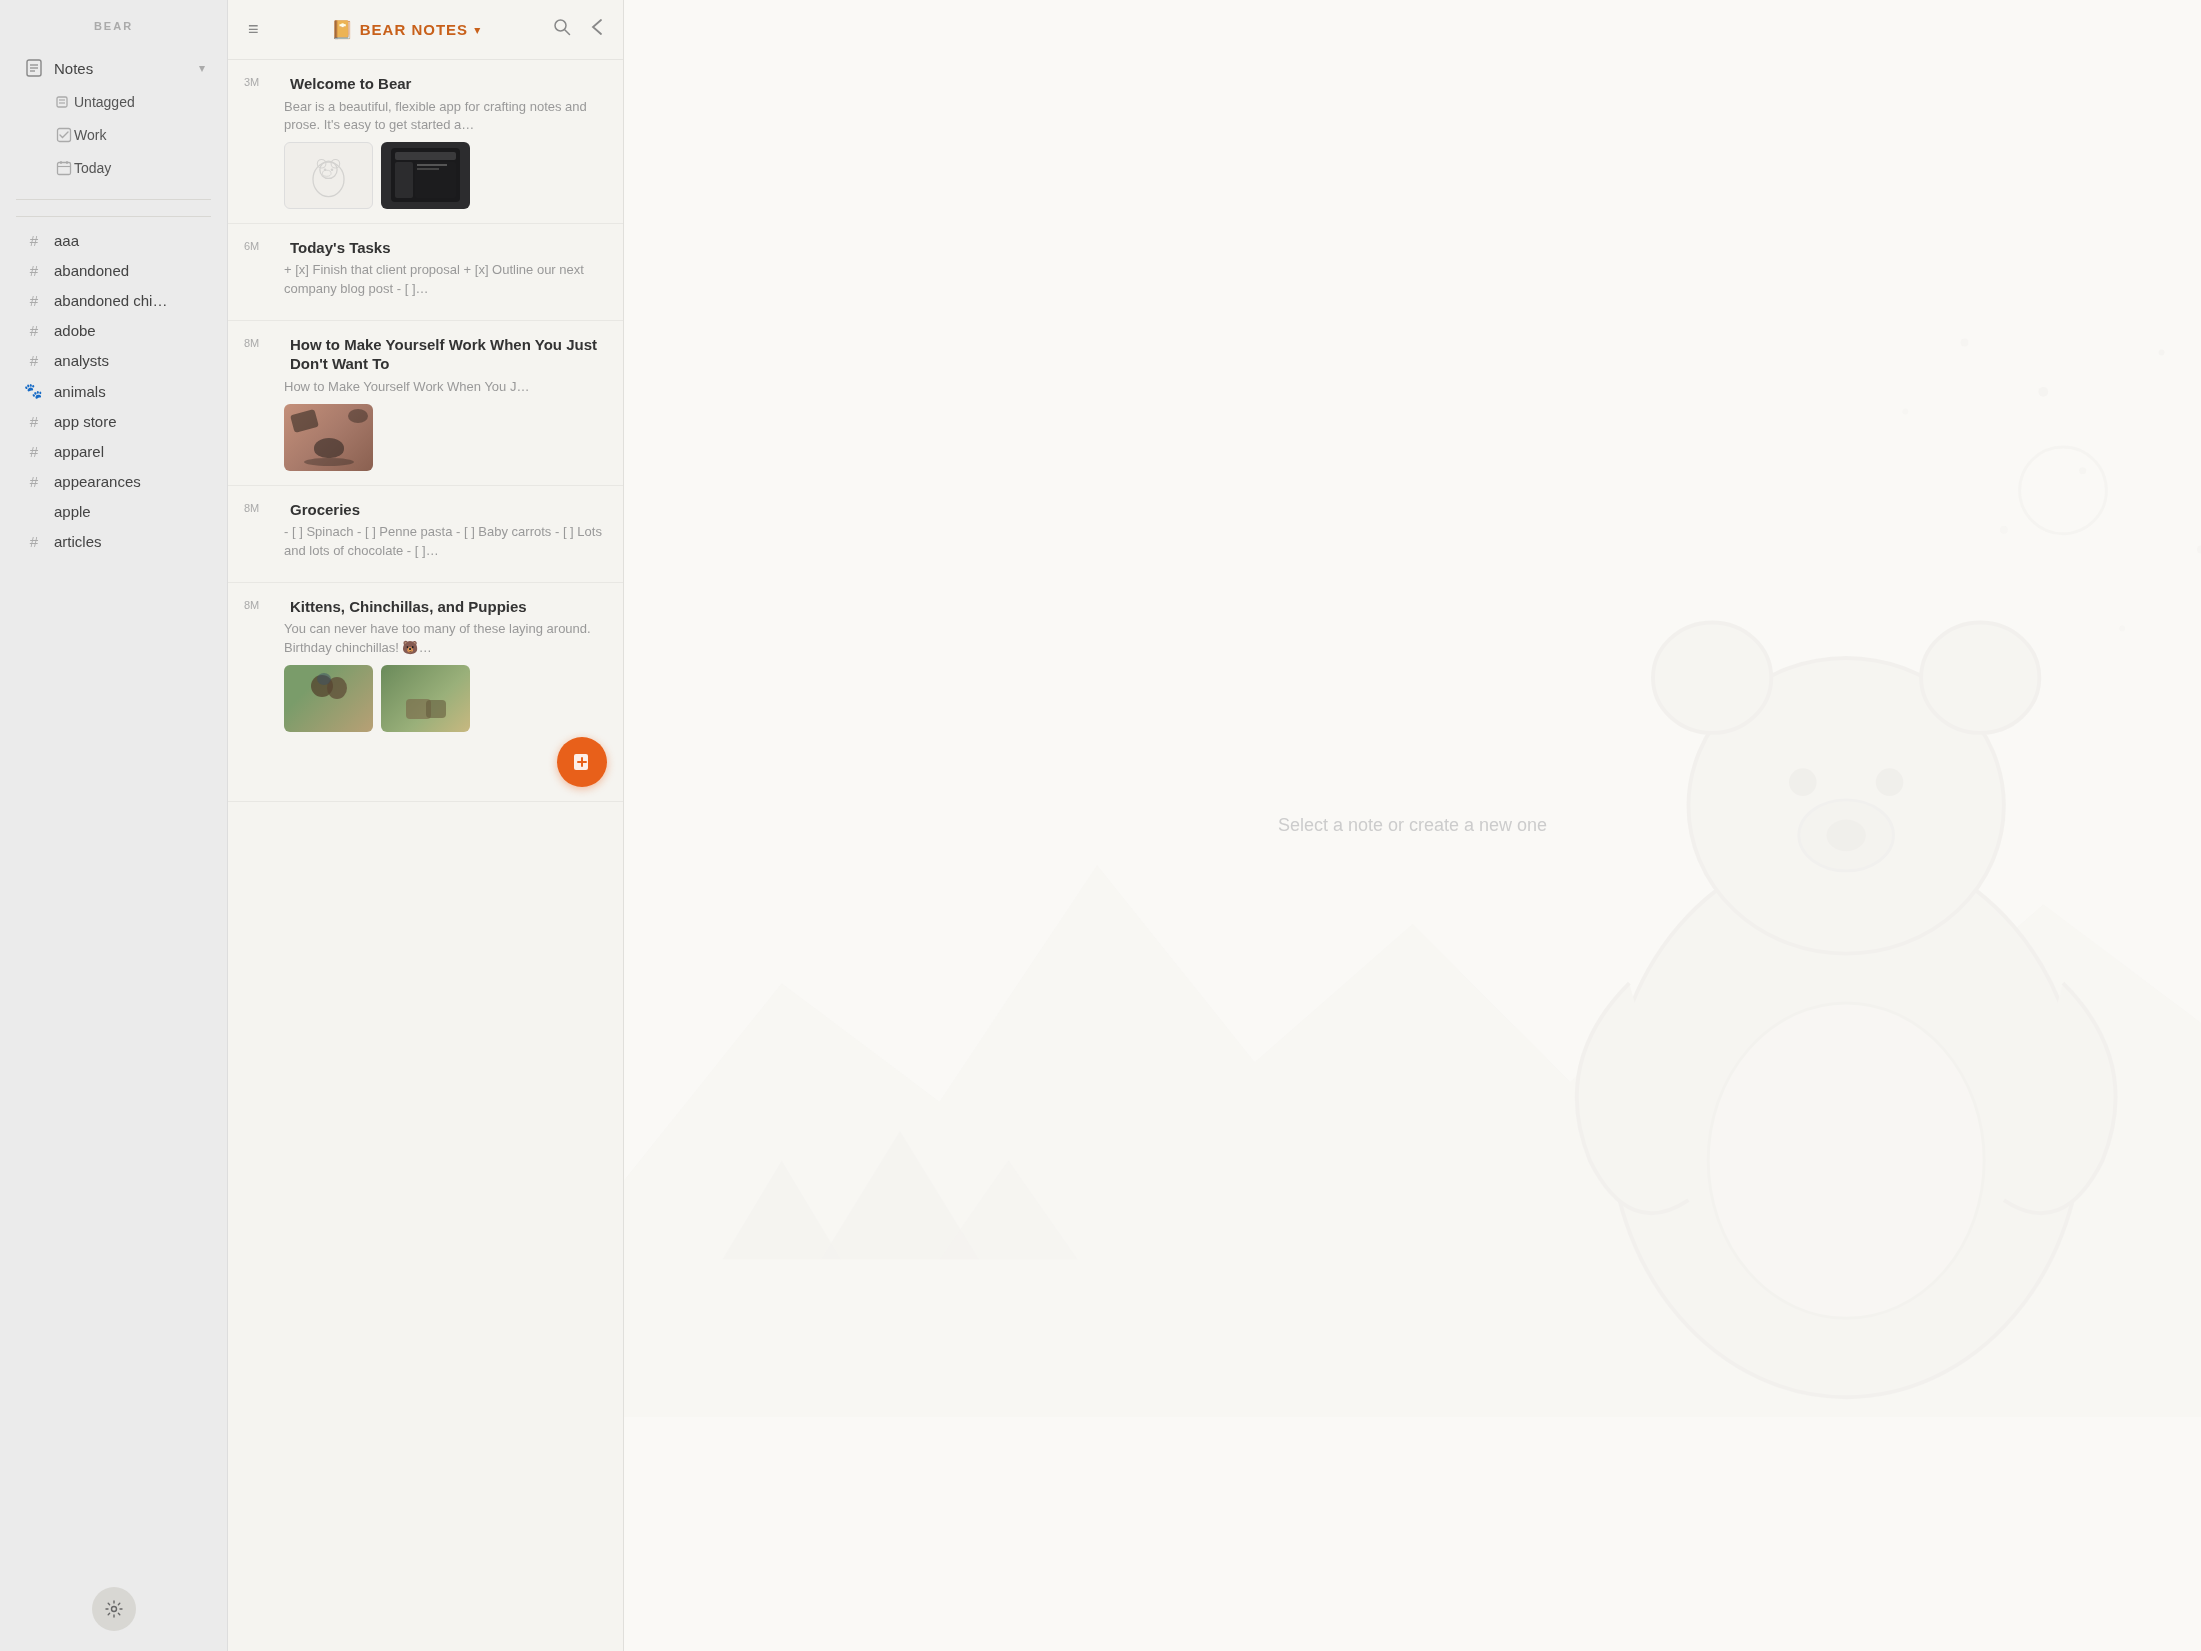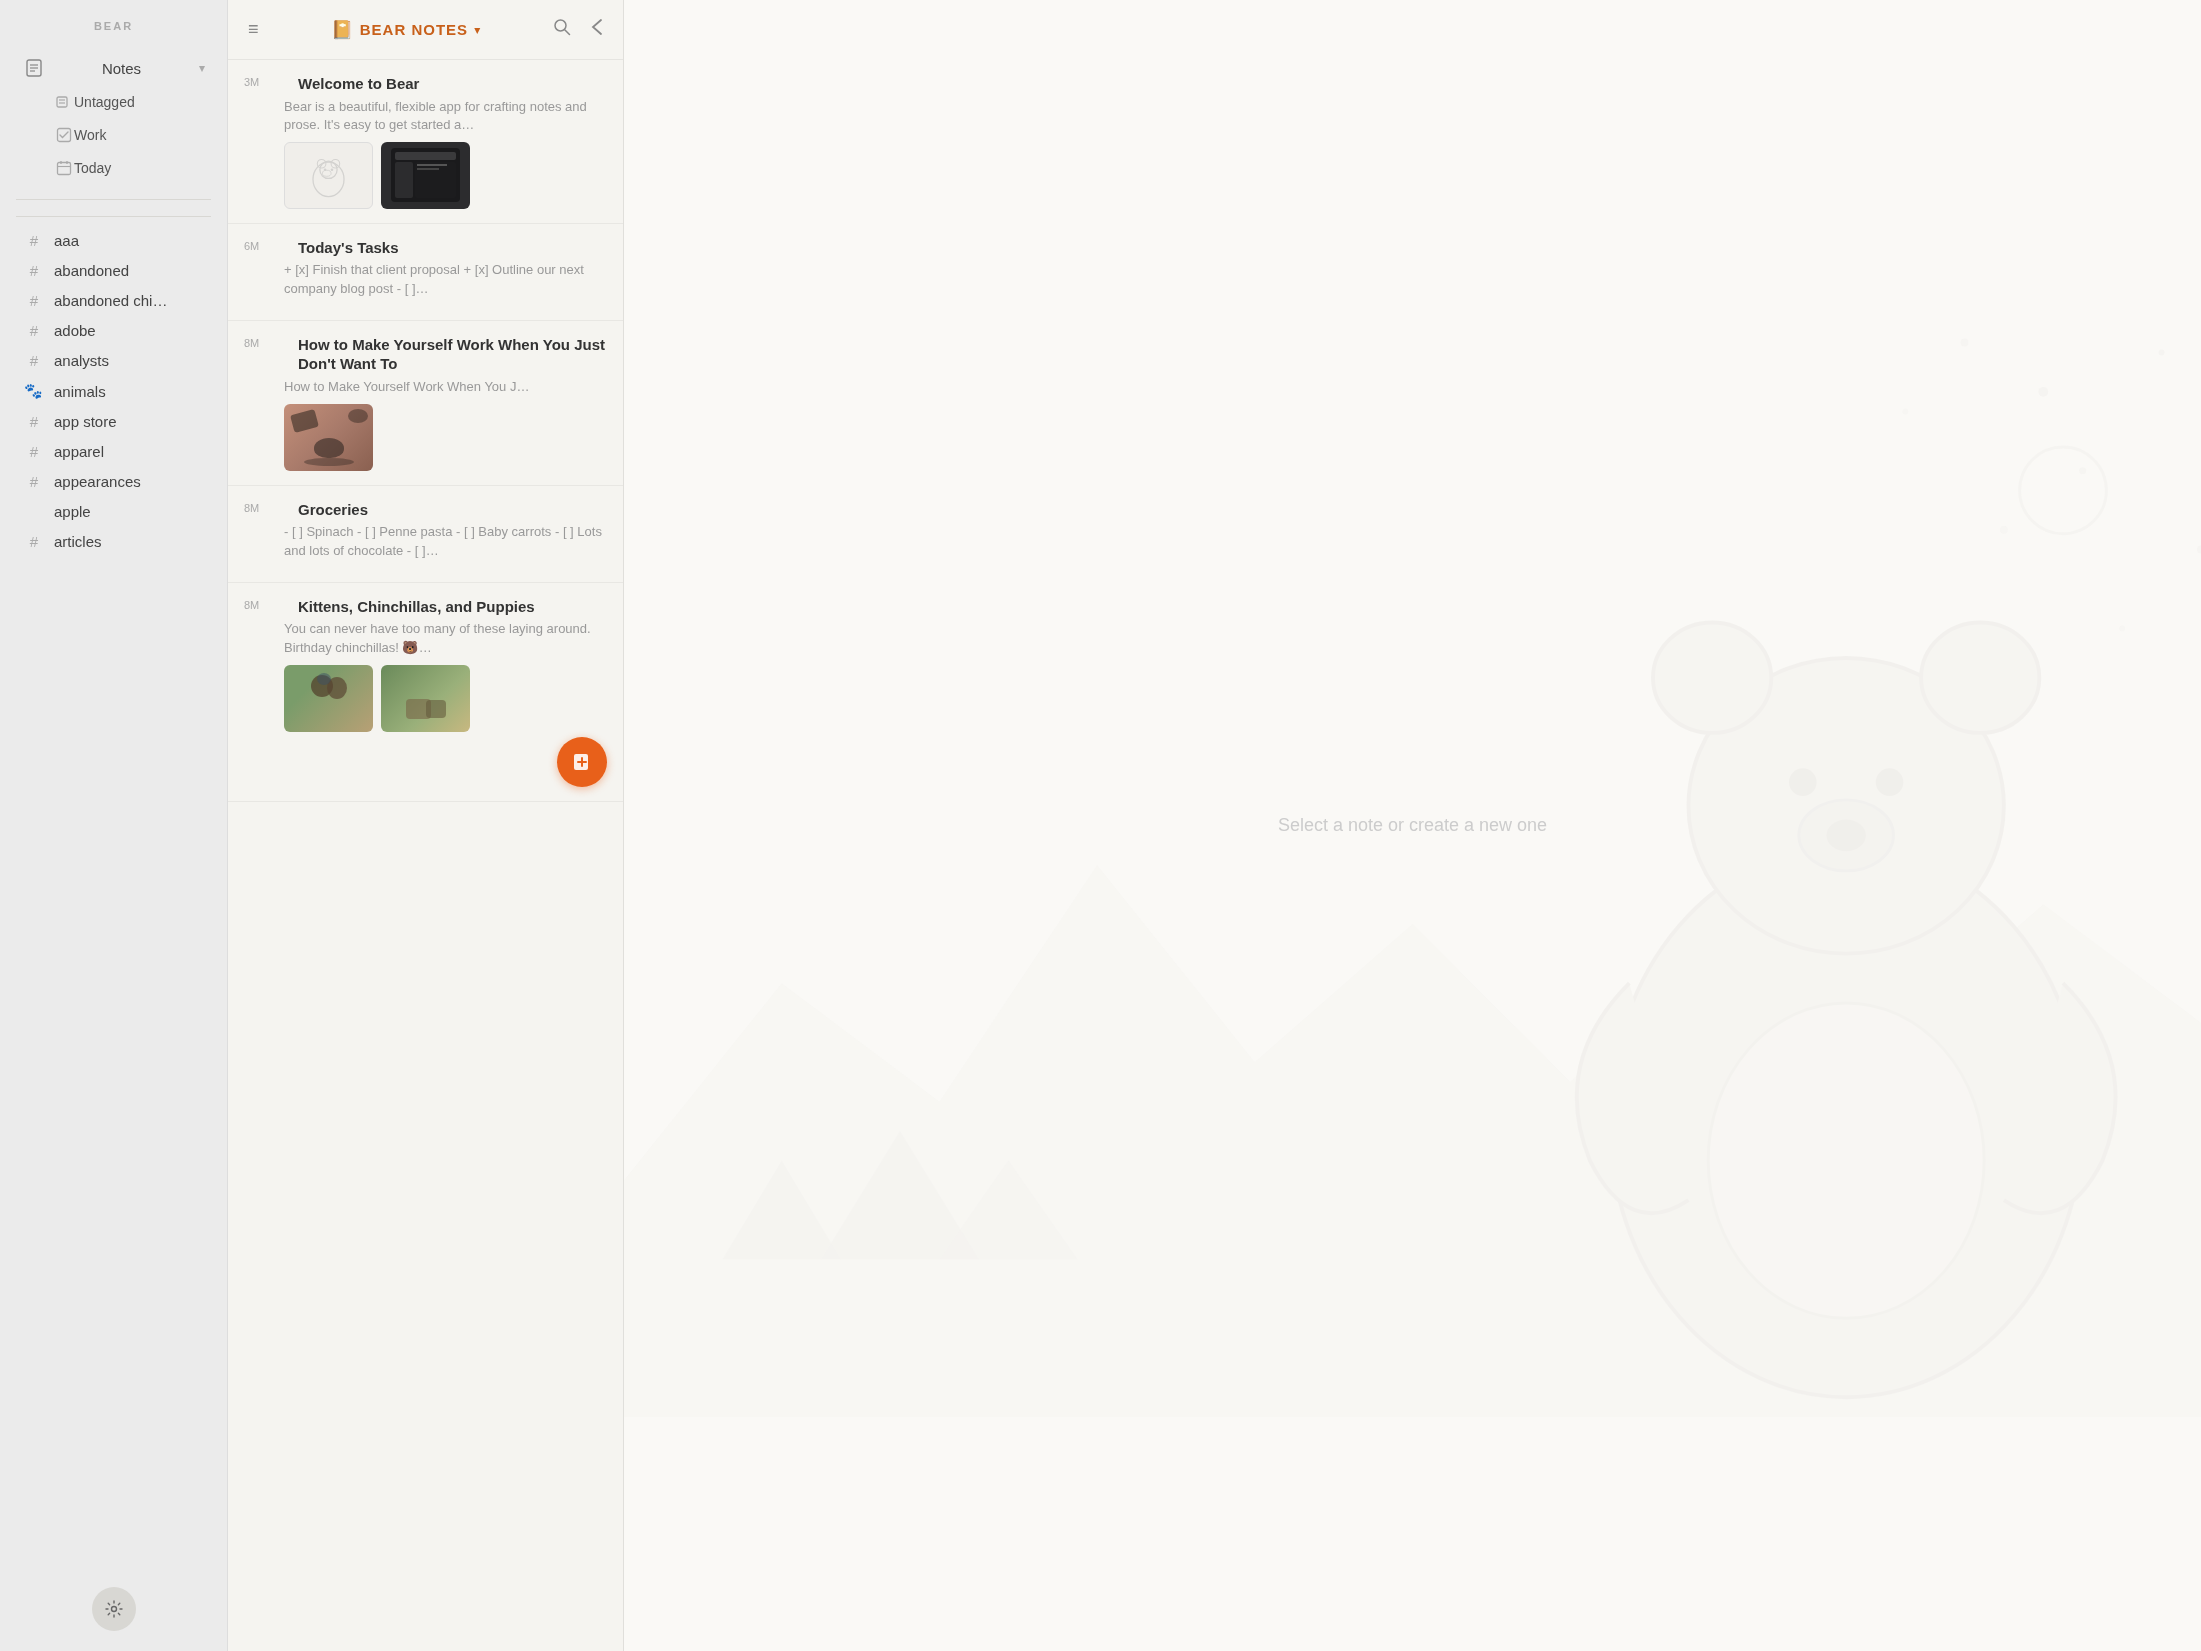--- a/index.html
+++ b/index.html
@@ -51,21 +51,20 @@
       justify-content: center;
       color: #888;
       font-size: 15px;
       flex-shrink: 0;
     }
     .sidebar-item-label {
       font-size: 15px;
       color: #444;
       font-weight: 400;
       flex: 1;
-      text-align: center;
     }
     .sidebar-item-chevron {
       color: #aaa;
       font-size: 12px;
     }
     .sidebar-sub-item {
       display: flex;
       align-items: center;
       padding: 6px 14px 6px 46px;
       cursor: pointer;
@@ -188,21 +187,21 @@
     .note-item {
       padding: 14px 16px 14px 16px;
       border-bottom: 1px solid #e8e7e3;
       cursor: pointer;
       background: #f5f4f0;
       position: relative;
     }
     .note-item-header {
       display: flex;
       align-items: flex-start;
-      gap: 24px;
+      gap: 16px;
       margin-bottom: 4px;
     }
     .note-age {
       font-size: 11px;
       color: #aaa;
       min-width: 30px;
       margin-top: 2px;
     }
     .note-title {
       font-size: 15px;

